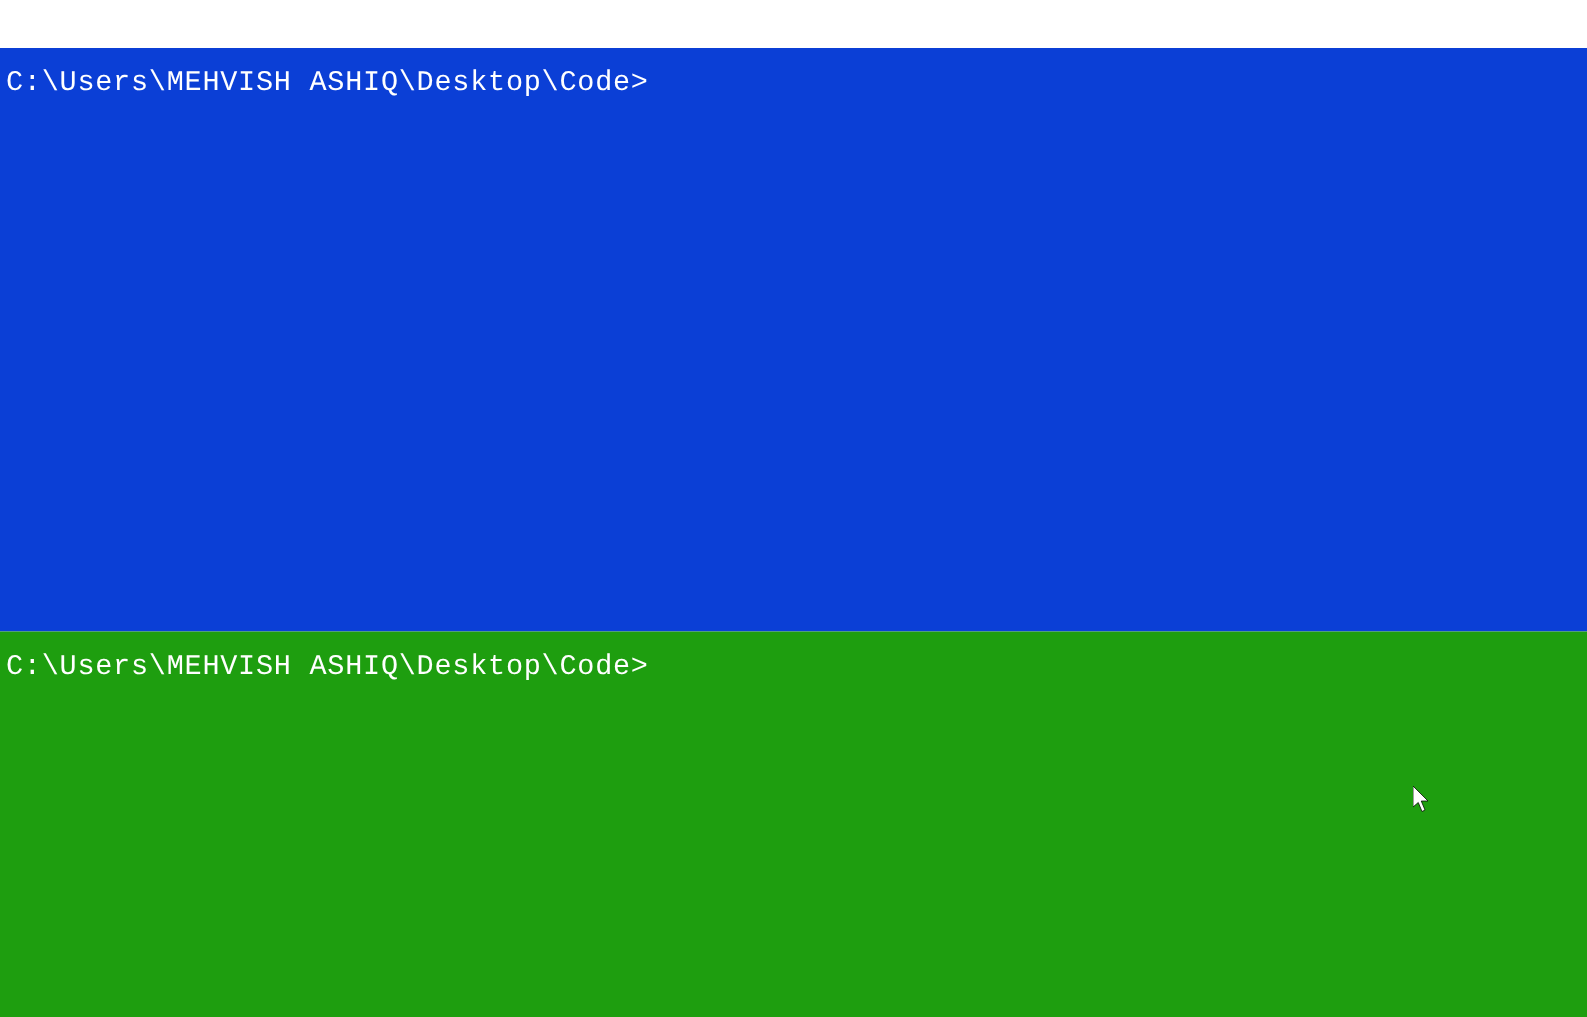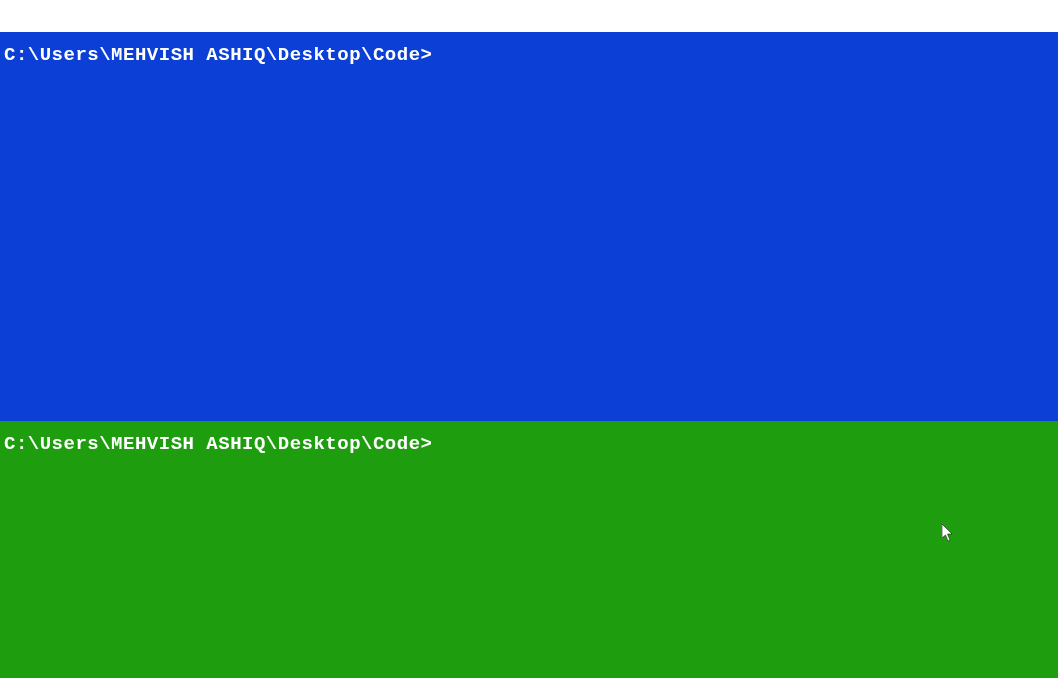--- a/index.html
+++ b/index.html
@@ -31,21 +31,21 @@
     }
     .pane-bottom {
       flex: 1;
       background-color: #1e9e0f;
       padding-top: 12px;
       padding-left: 4px;
       position: relative;
     }
     .prompt-line {
       color: #ffffff;
-      font-weight: bold;
+      font-weight: normal;
       white-space: pre;
       letter-spacing: 0.5px;
       text-align: center;
     }
     .cursor-pointer {
       position: absolute;
       width: 12px;
       height: 18px;
       pointer-events: none;
     }

